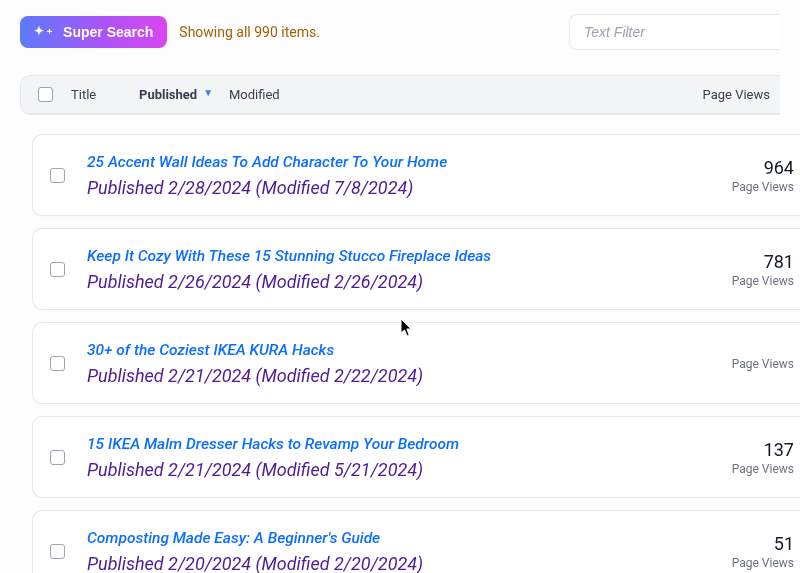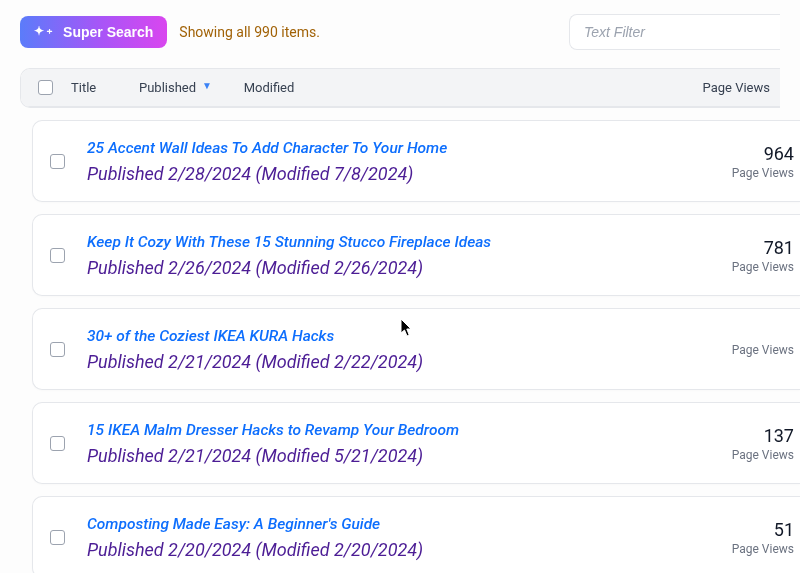--- a/index.html
+++ b/index.html
@@ -36,21 +36,21 @@
     font-size: 14px; color: #14532d;
     background: #fff;
     min-width: 116px;
     border-right: none;
     border-top-right-radius: 0; border-bottom-right-radius: 0; font-style: italic;
   }
   .text-filter::placeholder { color: #9ca3af; }
 
   
   .table-wrap {
-    margin: 0 20px;
+    margin: 7px 20px;
     border: 1px solid #e5e7eb;
     border-radius: 10px 0 0 10px;
     border-right: none;
     overflow: hidden;
   }
   .thead {
     display: flex; align-items: center;
     background: #f3f4f6;
     border-bottom: 1px solid #e5e7eb;
     font-size: 13px;
@@ -59,23 +59,23 @@
   }
   .col-check { width: 48px; display: flex; justify-content: center; }
   .chk {
     appearance: none;
     width: 15px; height: 15px;
     border: 1.5px solid #9ca3af;
     border-radius: 3px;
     cursor: pointer; background: #fff;
   }
   .col-title { width: 70px; padding-left: 2px; }
-  .col-published { width: 90px; display: inline-flex; align-items: flex-start; gap: 6px; }
+  .col-published { width: 90px; display: inline-flex; align-items: flex-start; gap: 6px; font-weight: bold; }
   .sort-arrow { color: #3b82f6; font-size: 10px; }
-  .col-modified { width: 80px; text-align: center; }
+  .col-modified { width: 80px; }
   .col-gap { flex: 1 1 auto; }
   .col-views-h { width: 86px; text-align: right; padding-right: 10px; white-space: nowrap; }
 
   
   .rows { padding-top: 12px; }
   .row {
     display: flex; align-items: center;
     margin: 0 0 12px 12px;
     background: #fff;
     border: 1px solid #e5e7eb;

